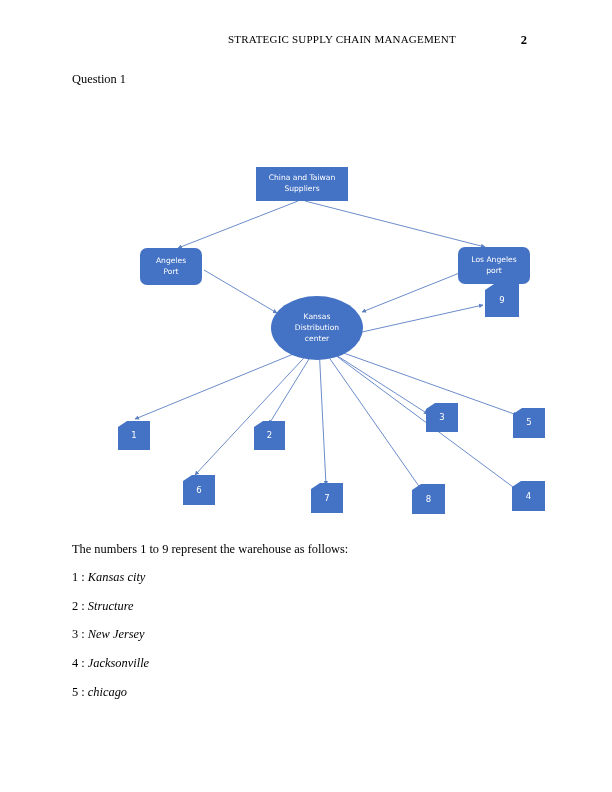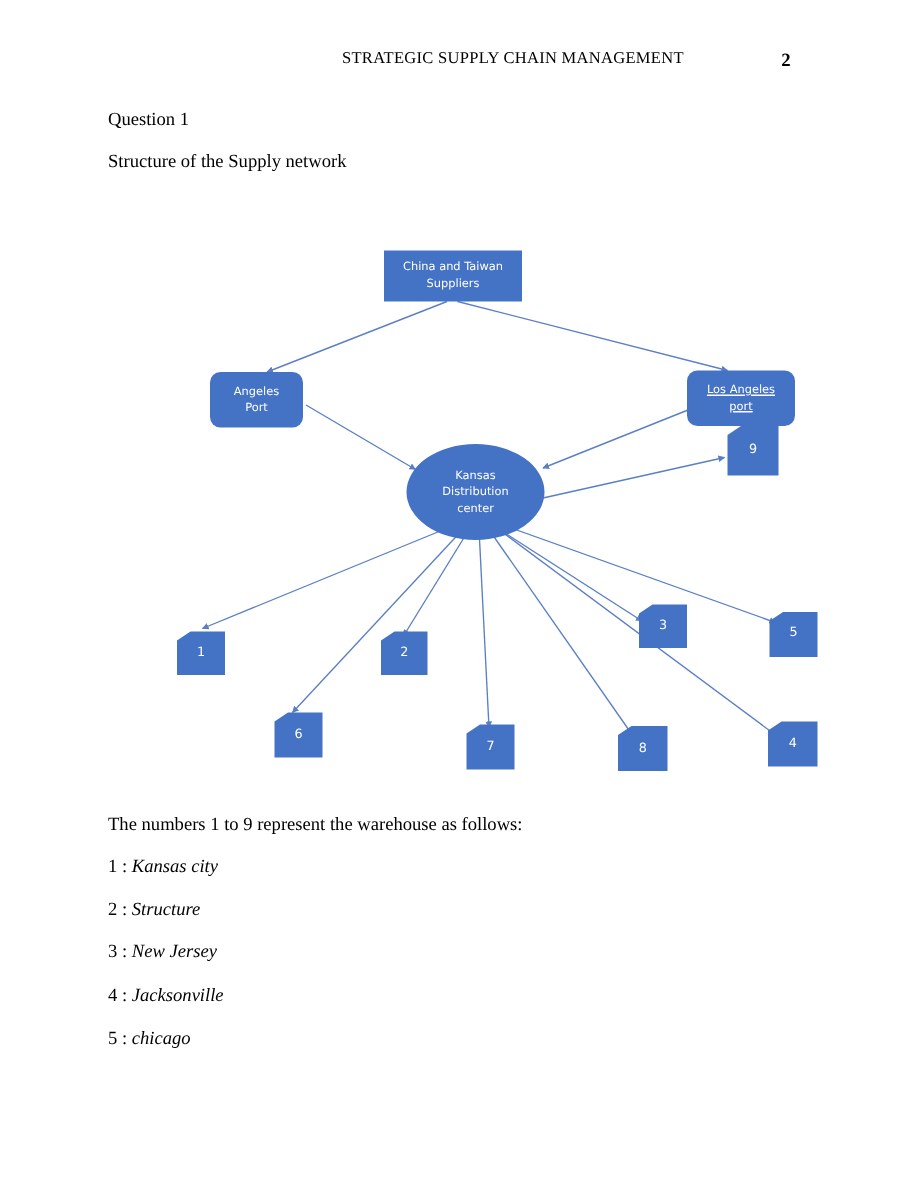--- a/index.html
+++ b/index.html
@@ -102,21 +102,20 @@
 <body>
 
 <div class="page">
 
   <div class="doc-header">
     <span class="title">STRATEGIC SUPPLY CHAIN MANAGEMENT</span>
     <span class="pageno">2</span>
   </div>
 
   <div class="para" id="p-question">Question 1</div>
-  <div class="para" id="p-structure">Structure of the Supply network</div>
 
   <div class="diagram">
 
     <svg width="612" height="380" viewBox="0 0 612 380">
       <defs>
         <marker id="arrow" viewBox="0 0 10 10" refX="9" refY="5" markerWidth="5" markerHeight="5" orient="auto-start-reverse">
           <path d="M 0 0 L 10 5 L 0 10 z" fill="#5B7FC4"></path>
         </marker>
       </defs>
 
@@ -164,21 +163,21 @@
     <div class="node-label big" style="left:228px; top:22px; width:92px;">
       <div>China and Taiwan</div>
       <div>Suppliers</div>
     </div>
 
     <div class="node-label big" style="left:112px; top:105px; width:62px;">
       <div>Angeles</div>
       <div>Port</div>
     </div>
 
-    <div class="node-label big" style="left:430px; top:104px; width:72px;text-decoration:underline;">
+    <div class="node-label big" style="left:430px; top:104px; width:72px;">
       <div>Los Angeles</div>
       <div>port</div>
     </div>
 
     <div class="node-label big" style="left:243px; top:161px; width:92px;">
       <div>Kansas</div>
       <div>Distribution</div>
       <div>center</div>
     </div>
 

